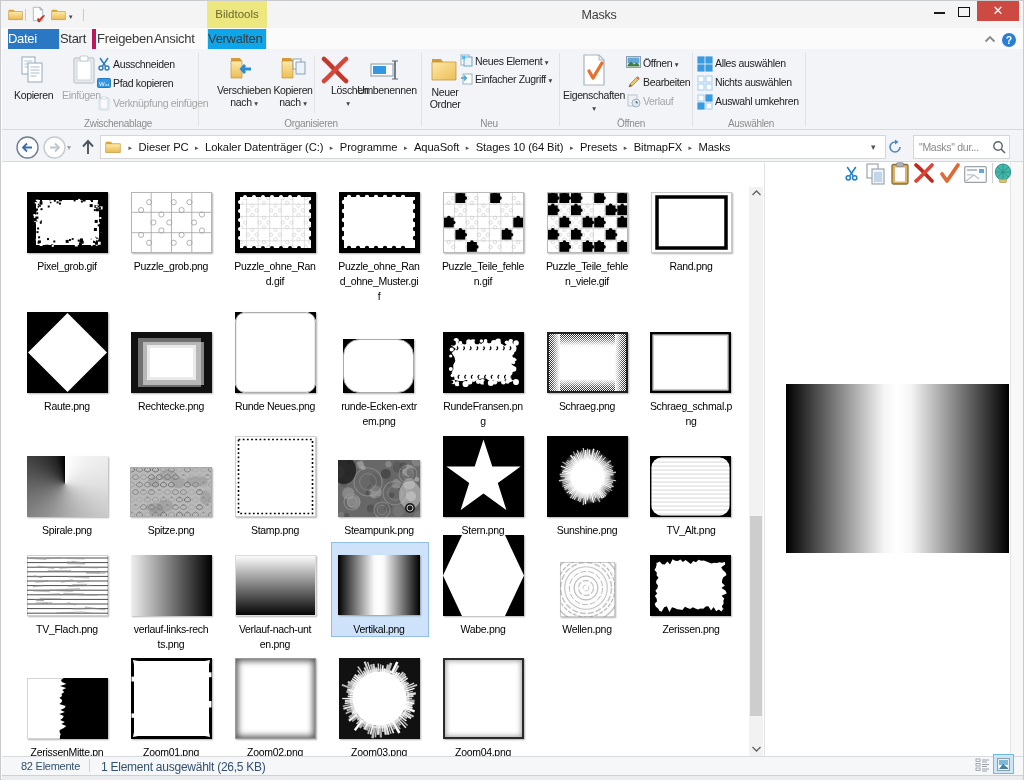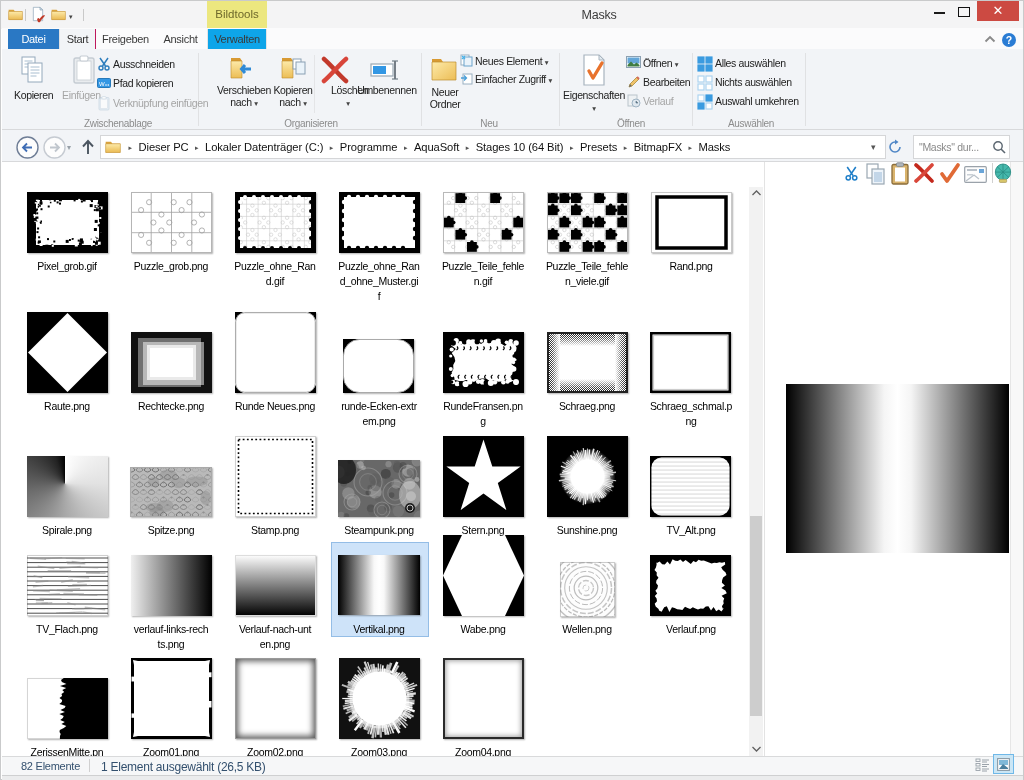--- a/index.html
+++ b/index.html
@@ -1,20 +1,20 @@
 <!DOCTYPE html>
 <html><head><meta charset="utf-8">
 <style>
 *{margin:0;padding:0;box-sizing:border-box;}
 html,body{width:1024px;height:780px;overflow:hidden;}
 body{font-family:"Liberation Sans",sans-serif;background:#e8e9ea;position:relative;font-size:11px;color:#222;}
 #win{position:absolute;left:0;top:0;width:1024px;height:780px;background:#fff;border:1px solid #c9cacb;}
 .abs{position:absolute;}
 .lbl{position:absolute;width:104px;text-align:center;font-size:10.5px;line-height:15px;color:#000;letter-spacing:-0.3px;}
-.tab{position:absolute;top:28px;height:24px;line-height:20px;text-align:center;font-size:11px;color:#3a3a3a;letter-spacing:-0.3px;}
+.tab{position:absolute;top:28px;height:24px;line-height:20px;font-size:13px;color:#3a3a3a;letter-spacing:-0.3px;}
 .glabel{position:absolute;top:117px;font-size:10px;color:#8c8c8c;text-align:center;letter-spacing:-0.3px;}
 .rtxt{font-size:10.5px;color:#222;letter-spacing:-0.35px;white-space:nowrap;line-height:12px;}
 .gray{color:#a5a5a5;}
 .crumb{color:#111;font-size:11.2px;letter-spacing:-0.1px;}
 .sep{color:#555;font-size:7px;padding:0 6.5px;position:relative;top:-1px;}
 .dd{font-size:7.5px;color:#444;}
 </style></head><body>
 <div id="win">
 
 <div class="abs" style="left:0;top:0;width:1022px;height:28px;background:#f4f4f5;"></div>
@@ -47,21 +47,21 @@
 <div class="abs" style="left:68px;top:12px;font-size:7px;color:#444;">▾</div>
 <div class="abs" style="left:82px;top:8px;width:1px;height:12px;background:#c9c9c9;"></div>
 <div class="abs" style="left:563px;top:7px;width:70px;font-size:12.5px;color:#3b3b3b;text-align:center;letter-spacing:-0.2px;">Masks</div>
 <div class="abs" style="left:933px;top:11px;width:11px;height:2px;background:#1a1a1a;"></div>
 <div class="abs" style="left:957px;top:6px;width:12px;height:10px;border:1.5px solid #111;background:transparent;"></div>
 <div class="abs" style="left:976px;top:0;width:42px;height:20px;background:#cc4a42;color:#fff;text-align:center;line-height:19px;font-size:13px;">✕</div>
 <div class="abs" style="left:206px;top:0;width:60px;height:43px;background:#ece77f;text-align:center;line-height:27px;font-size:11.5px;color:#6e682b;">Bildtools</div>
 
 <div class="abs" style="left:1px;top:27px;width:1021px;height:21px;background:#fbfbfc;border-bottom:0;"></div>
 <div class="tab" style="left:7px;width:51px;background:#2a78c4;color:#fff;">Datei</div>
-<div class="tab" style="left:58px;width:37px;background:#f2f4f7;border-left:1px solid #e0e1e3;border-right:1px solid #be185d;color:#333;">Start</div>
+<div class="tab" style="left:58px;width:37px;background:#f2f4f7;border-left:1px solid #e0e1e3;border-right:4px solid #be185d;color:#333;">Start</div>
 <div class="tab" style="left:96px;width:57px;">Freigeben</div>
 <div class="tab" style="left:153px;width:53px;">Ansicht</div>
 <div class="tab" style="left:206px;width:60px;background:#0ea5e9;border-left:1px solid #e3e4e6;border-right:1px solid #e3e4e6;">Verwalten</div>
 
 <div class="abs" style="left:1px;top:48px;width:1021px;height:81px;background:#f2f4f7;border-bottom:1px solid #d8d9db;"></div>
 
 <div class="abs" style="left:197px;top:52px;width:1px;height:73px;background:#e0e1e3;"></div>
 <div class="abs" style="left:420px;top:52px;width:1px;height:73px;background:#e0e1e3;"></div>
 <div class="abs" style="left:558px;top:52px;width:1px;height:73px;background:#e0e1e3;"></div>
 <div class="abs" style="left:691px;top:52px;width:1px;height:73px;background:#e0e1e3;"></div>
@@ -1513,21 +1513,21 @@
         <div class="lbl" style="left:326px;top:522px;">Steampunk.png</div>
         <div class="lbl" style="left:430px;top:522px;">Stern.png</div>
         <div class="lbl" style="left:534px;top:522px;">Sunshine.png</div>
         <div class="lbl" style="left:638px;top:522px;">TV_Alt.png</div>
         <div class="lbl" style="left:14px;top:621px;">TV_Flach.png</div>
         <div class="lbl" style="left:118px;top:621px;">verlauf-links-rech<br>ts.png</div>
         <div class="lbl" style="left:222px;top:621px;">Verlauf-nach-unt<br>en.png</div>
         <div class="lbl" style="left:326px;top:621px;">Vertikal.png</div>
         <div class="lbl" style="left:430px;top:621px;">Wabe.png</div>
         <div class="lbl" style="left:534px;top:621px;">Wellen.png</div>
-        <div class="lbl" style="left:638px;top:621px;">Verlauf.png</div>
+        <div class="lbl" style="left:638px;top:621px;">Zerissen.png</div>
         <div class="lbl" style="left:14px;top:744px;">ZerissenMitte.pn</div>
         <div class="lbl" style="left:118px;top:744px;">Zoom01.png</div>
         <div class="lbl" style="left:222px;top:744px;">Zoom02.png</div>
         <div class="lbl" style="left:326px;top:744px;">Zoom03.png</div>
         <div class="lbl" style="left:430px;top:744px;">Zoom04.png</div>
 </div>
 </div>
 
 <div class="abs" style="left:748px;top:186px;width:14px;height:569px;background:#f2f2f2;"></div>
 <svg class="abs" style="left:751px;top:189px;" width="9" height="6" viewBox="0 0 9 6" xmlns="http://www.w3.org/2000/svg">

